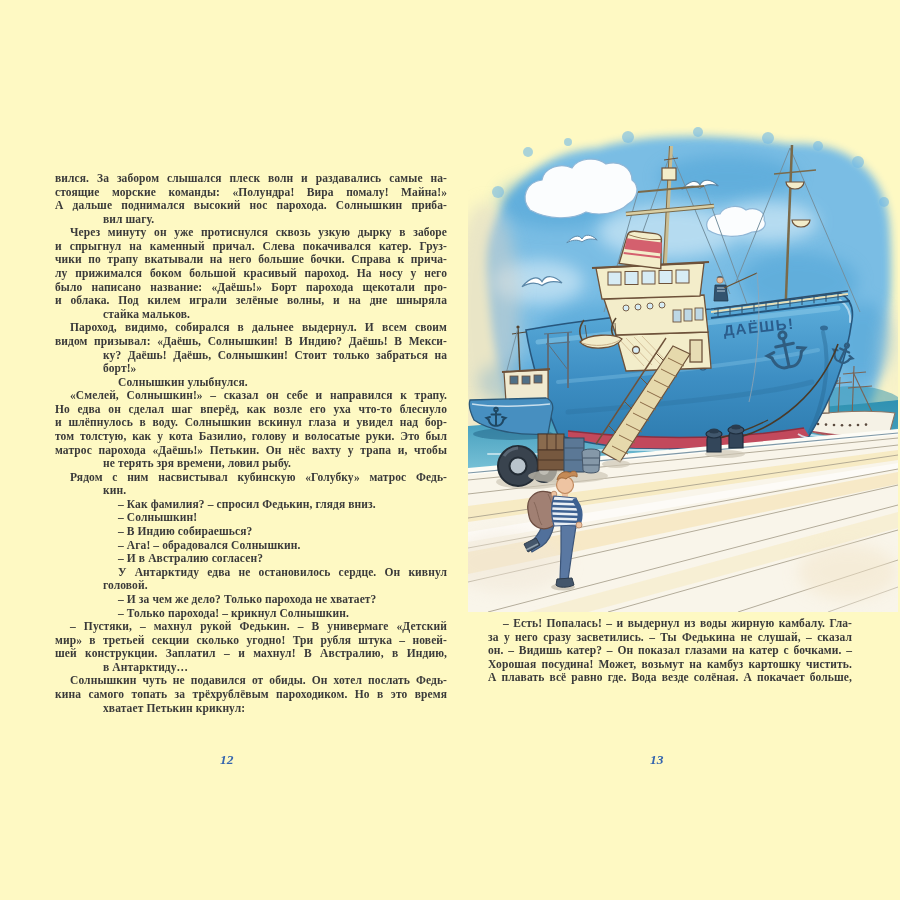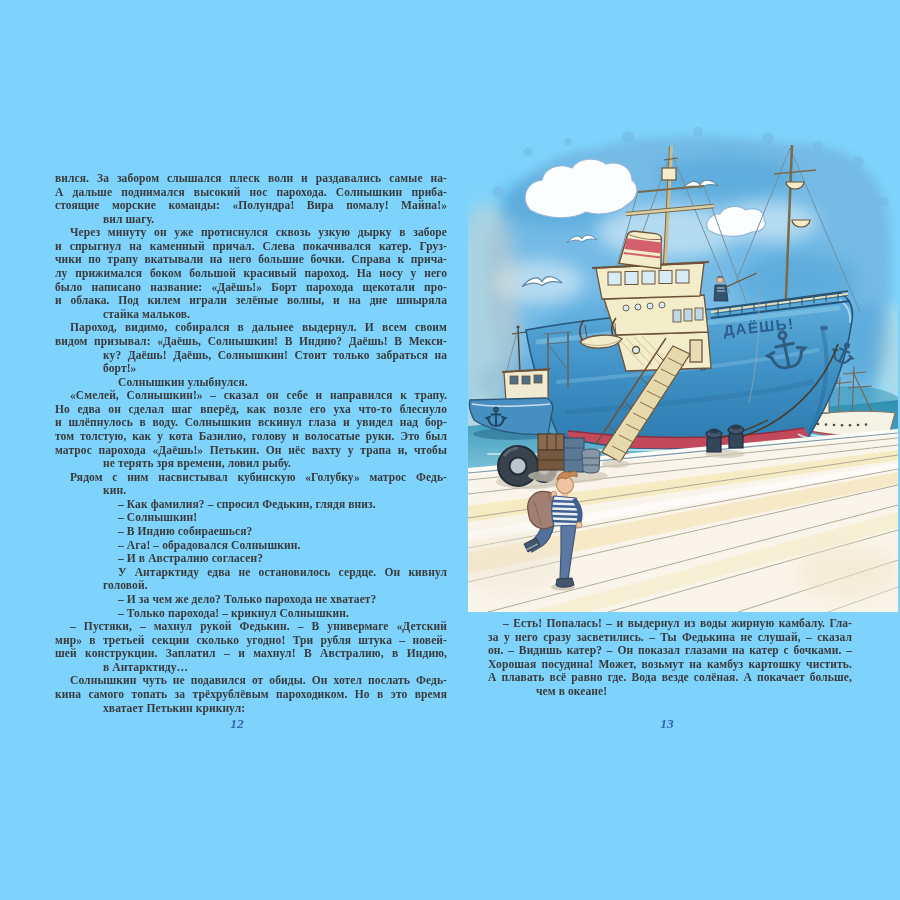--- a/index.html
+++ b/index.html
@@ -1,39 +1,39 @@
 <!DOCTYPE html>
 <html><head>
 <meta charset="utf-8">
 <style>
   html,body{margin:0;padding:0;background:#ffffff;}
-  #canvas{position:relative;width:900px;height:900px;background:#7dd3fc;overflow:hidden;
+  #canvas{position:relative;width:900px;height:900px;background:#fef9c3;overflow:hidden;
           font-family:"Liberation Serif",serif;}
   .textblock{position:absolute;font-weight:700;font-size:11.5px;line-height:13.58px;
              color:#3a3a3a;letter-spacing:0.1px;}
   #text-left{left:55px;top:172px;width:392px;}
   #text-right{left:488px;top:617px;width:364px;}
   .line{text-align:justify;text-align-last:justify;white-space:normal;}
   .line.last{text-align-last:left;padding-left:48px;}
   .line.ind{text-indent:15px;}
-  .pagenum{position:absolute;width:34px;text-align:center;font-style:italic;font-weight:700;
-           font-size:13.5px;color:#3565ae;font-family:"Liberation Serif",serif;}
+  .pagenum{position:absolute;width:34px;text-align:left;font-style:italic;font-weight:700;
+           font-size:13.5px;color:#3565ae;font-family:"Liberation Serif",serif;margin-top:36px;}
   #pn-left{left:220px;top:716px;}
   #pn-right{left:650px;top:716px;}
   #illustration{position:absolute;left:468px;top:82px;width:430px;height:530px;}
 </style>
 </head>
 <body>
 
 <div id="canvas">
 
   <div id="text-left" class="textblock">
       <div class="line">вился. За забором слышался плеск волн и раздавались самые на-</div>
+      <div class="line">стоящие морские команды: «Полундра! Вира помалу! Майна!»</div>
       <div class="line">А дальше поднимался высокий нос парохода. Солнышкин приба-</div>
-      <div class="line">стоящие морские команды: «Полундра! Вира помалу! Майна!»</div>
       <div class="line last">вил шагу.</div>
       <div class="line ind">Через минуту он уже протиснулся сквозь узкую дырку в заборе</div>
       <div class="line">и спрыгнул на каменный причал. Слева покачивался катер. Груз-</div>
       <div class="line">чики по трапу вкатывали на него большие бочки. Справа к прича-</div>
       <div class="line">лу прижимался боком большой красивый пароход. На носу у него</div>
       <div class="line">было написано название: «Даёшь!» Борт парохода щекотали про-</div>
       <div class="line">и облака. Под килем играли зелёные волны, и на дне шныряла</div>
       <div class="line last">стайка мальков.</div>
       <div class="line ind">Пароход, видимо, собирался в дальнее выдернул. И всем своим</div>
       <div class="line">видом призывал: «Даёшь, Солнышкин! В Индию? Даёшь! В Мекси-</div>
@@ -65,21 +65,20 @@
     </div>
 
   <div id="pn-left" class="pagenum">12</div>
 
   <div id="text-right" class="textblock">
       <div class="line ind">– Есть! Попалась! – и выдернул из воды жирную камбалу. Гла-</div>
       <div class="line">за у него сразу засветились. – Ты Федькина не слушай, – сказал</div>
       <div class="line">он. – Видишь катер? – Он показал глазами на катер с бочками. –</div>
       <div class="line">Хорошая посудина! Может, возьмут на камбуз картошку чистить.</div>
       <div class="line">А плавать всё равно где. Вода везде солёная. А покачает больше,</div>
-      <div class="line last">чем в океане!</div>
     </div>
 
   <div id="pn-right" class="pagenum">13</div>
 
   <svg id="illustration" viewBox="0 0 430 530">
     <defs>
       <filter id="f1" x="-30%" y="-30%" width="160%" height="160%">
           <feGaussianBlur stdDeviation="4"></feGaussianBlur>
         </filter>
       <filter id="f2" x="-60%" y="-60%" width="220%" height="220%">

